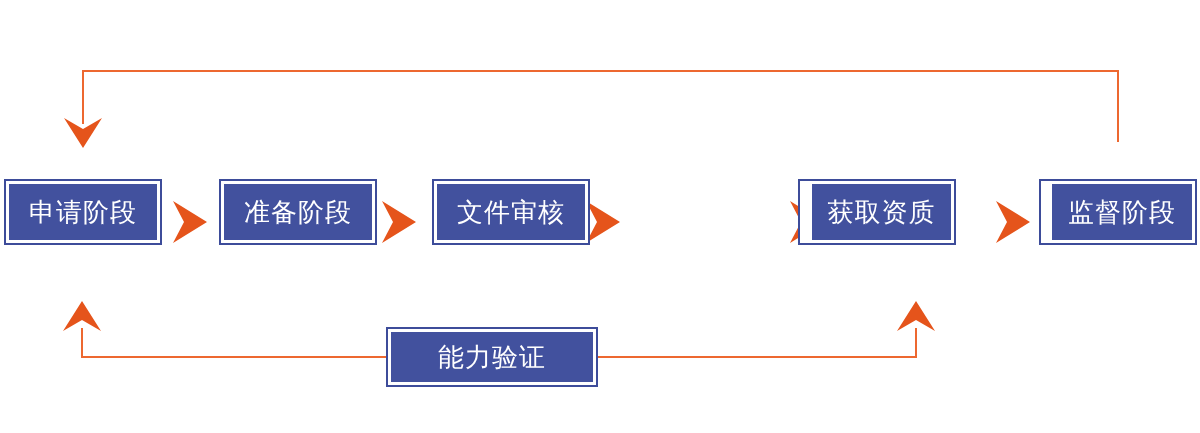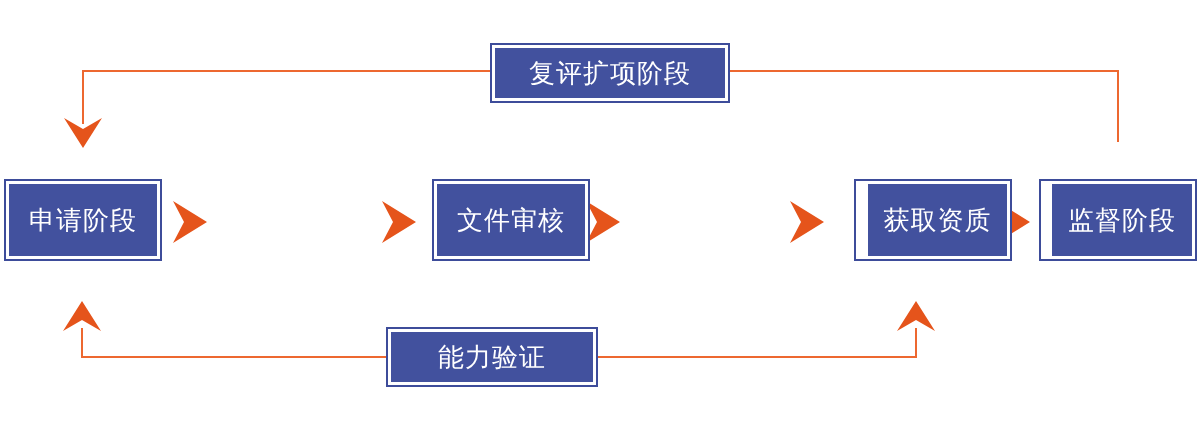--- a/index.html
+++ b/index.html
@@ -42,21 +42,21 @@
     background: #42519E;
     color: #ffffff;
     display: flex;
     align-items: center;
     justify-content: center;
     font-size: 26px;
     letter-spacing: 1px;
     white-space: nowrap;
     box-sizing: border-box;
   }
-  .main-stage { top: 179px; height: 82px; width: 158px; }
+  .main-stage { top: 179px; height: 66px; width: 158px; }
   .label-box { z-index: 3; }
 </style>
 </head>
 <body>
 
 <div class="canvas">
 
   <div class="oline h" style="left:82px; top:70px; width:1037px;"></div>
   <div class="oline v" style="left:82px; top:70px; height:54px;"></div>
   <div class="oline v" style="left:1117px; top:70px; height:72px;"></div>
@@ -102,30 +102,30 @@
   </div>
   <div class="arrowhead" style="left:996px; top:201px;">
     <svg width="34" height="42" viewBox="0 0 34 42">
       <polygon points="0,0 11,21 0,42 34,21" fill="#E5541B"></polygon>
     </svg>
   </div>
 
   <div class="stage-box main-stage" style="left:4px;">
     <div class="stage-inner">申请阶段</div>
   </div>
+  <div class="stage-box main-stage" style="left:219px;">
+    <div class="stage-inner">准备阶段</div>
+  </div>
   <div class="stage-box main-stage" style="left:420px;margin-left:12px;">
     <div class="stage-inner">文件审核</div>
   </div>
-  <div class="stage-box main-stage" style="left:854px;padding-left:12px;">
+  <div class="stage-box main-stage" style="left:798px;padding-left:12px;">
     <div class="stage-inner">获取资质</div>
   </div>
   <div class="stage-box main-stage" style="left:1039px;padding-left:11px;">
     <div class="stage-inner">监督阶段</div>
   </div>
 
-  <div class="stage-box label-box" style="left:490px; top:43px; width:240px; height:60px;">
-    <div class="stage-inner">复评扩项阶段</div>
-  </div>
   <div class="stage-box label-box" style="left:386px; top:327px; width:212px; height:60px;">
     <div class="stage-inner">能力验证</div>
   </div>
 
 </div>
 
 </body></html>

